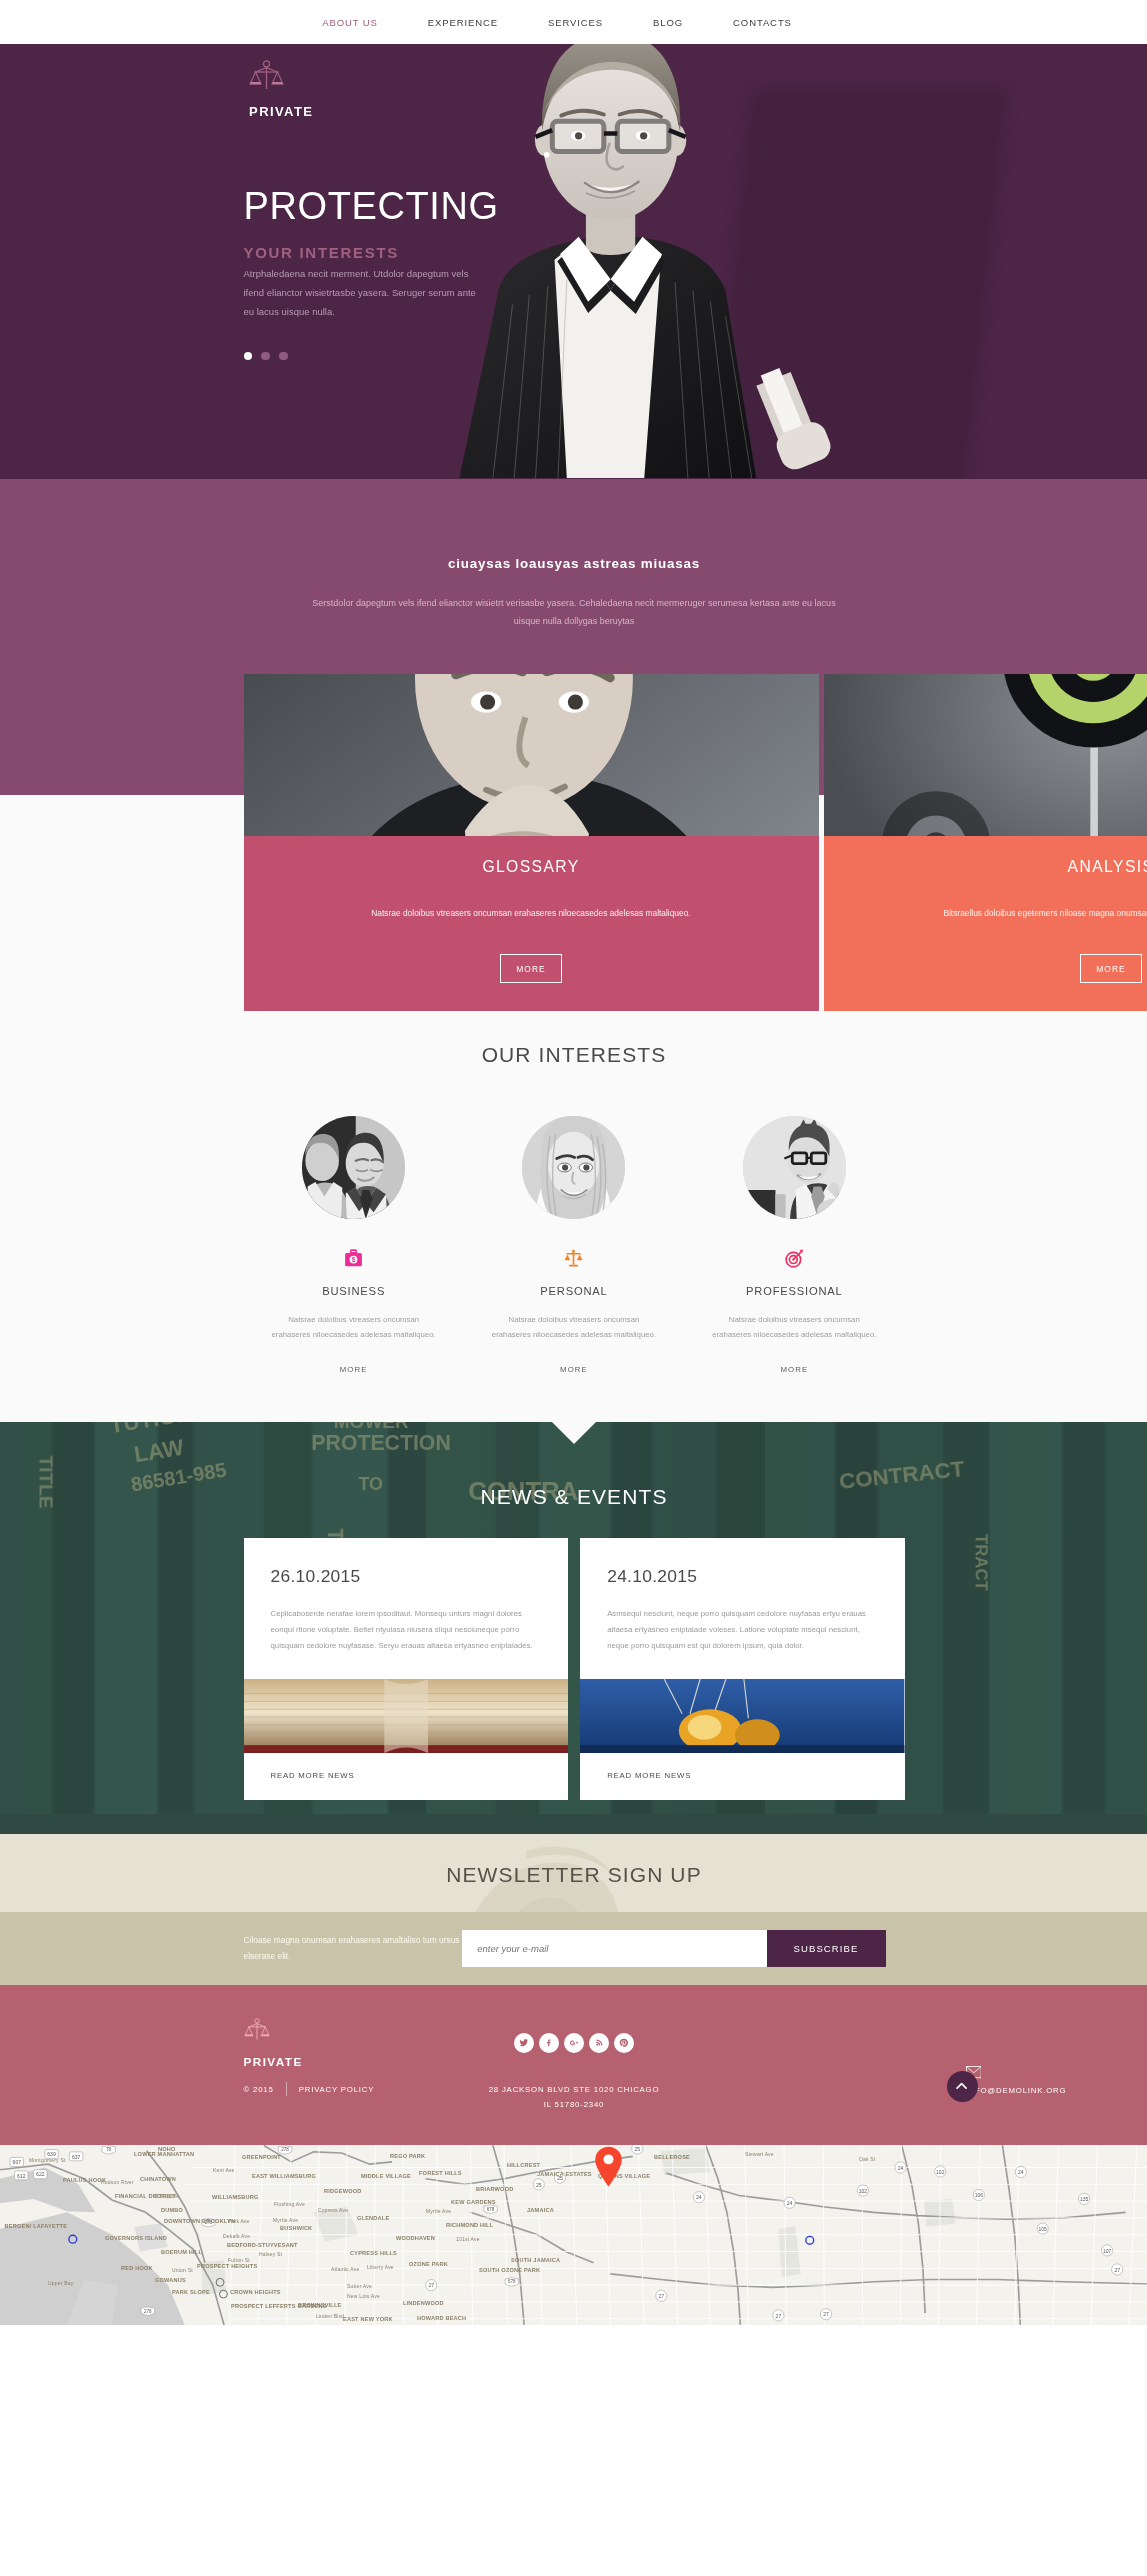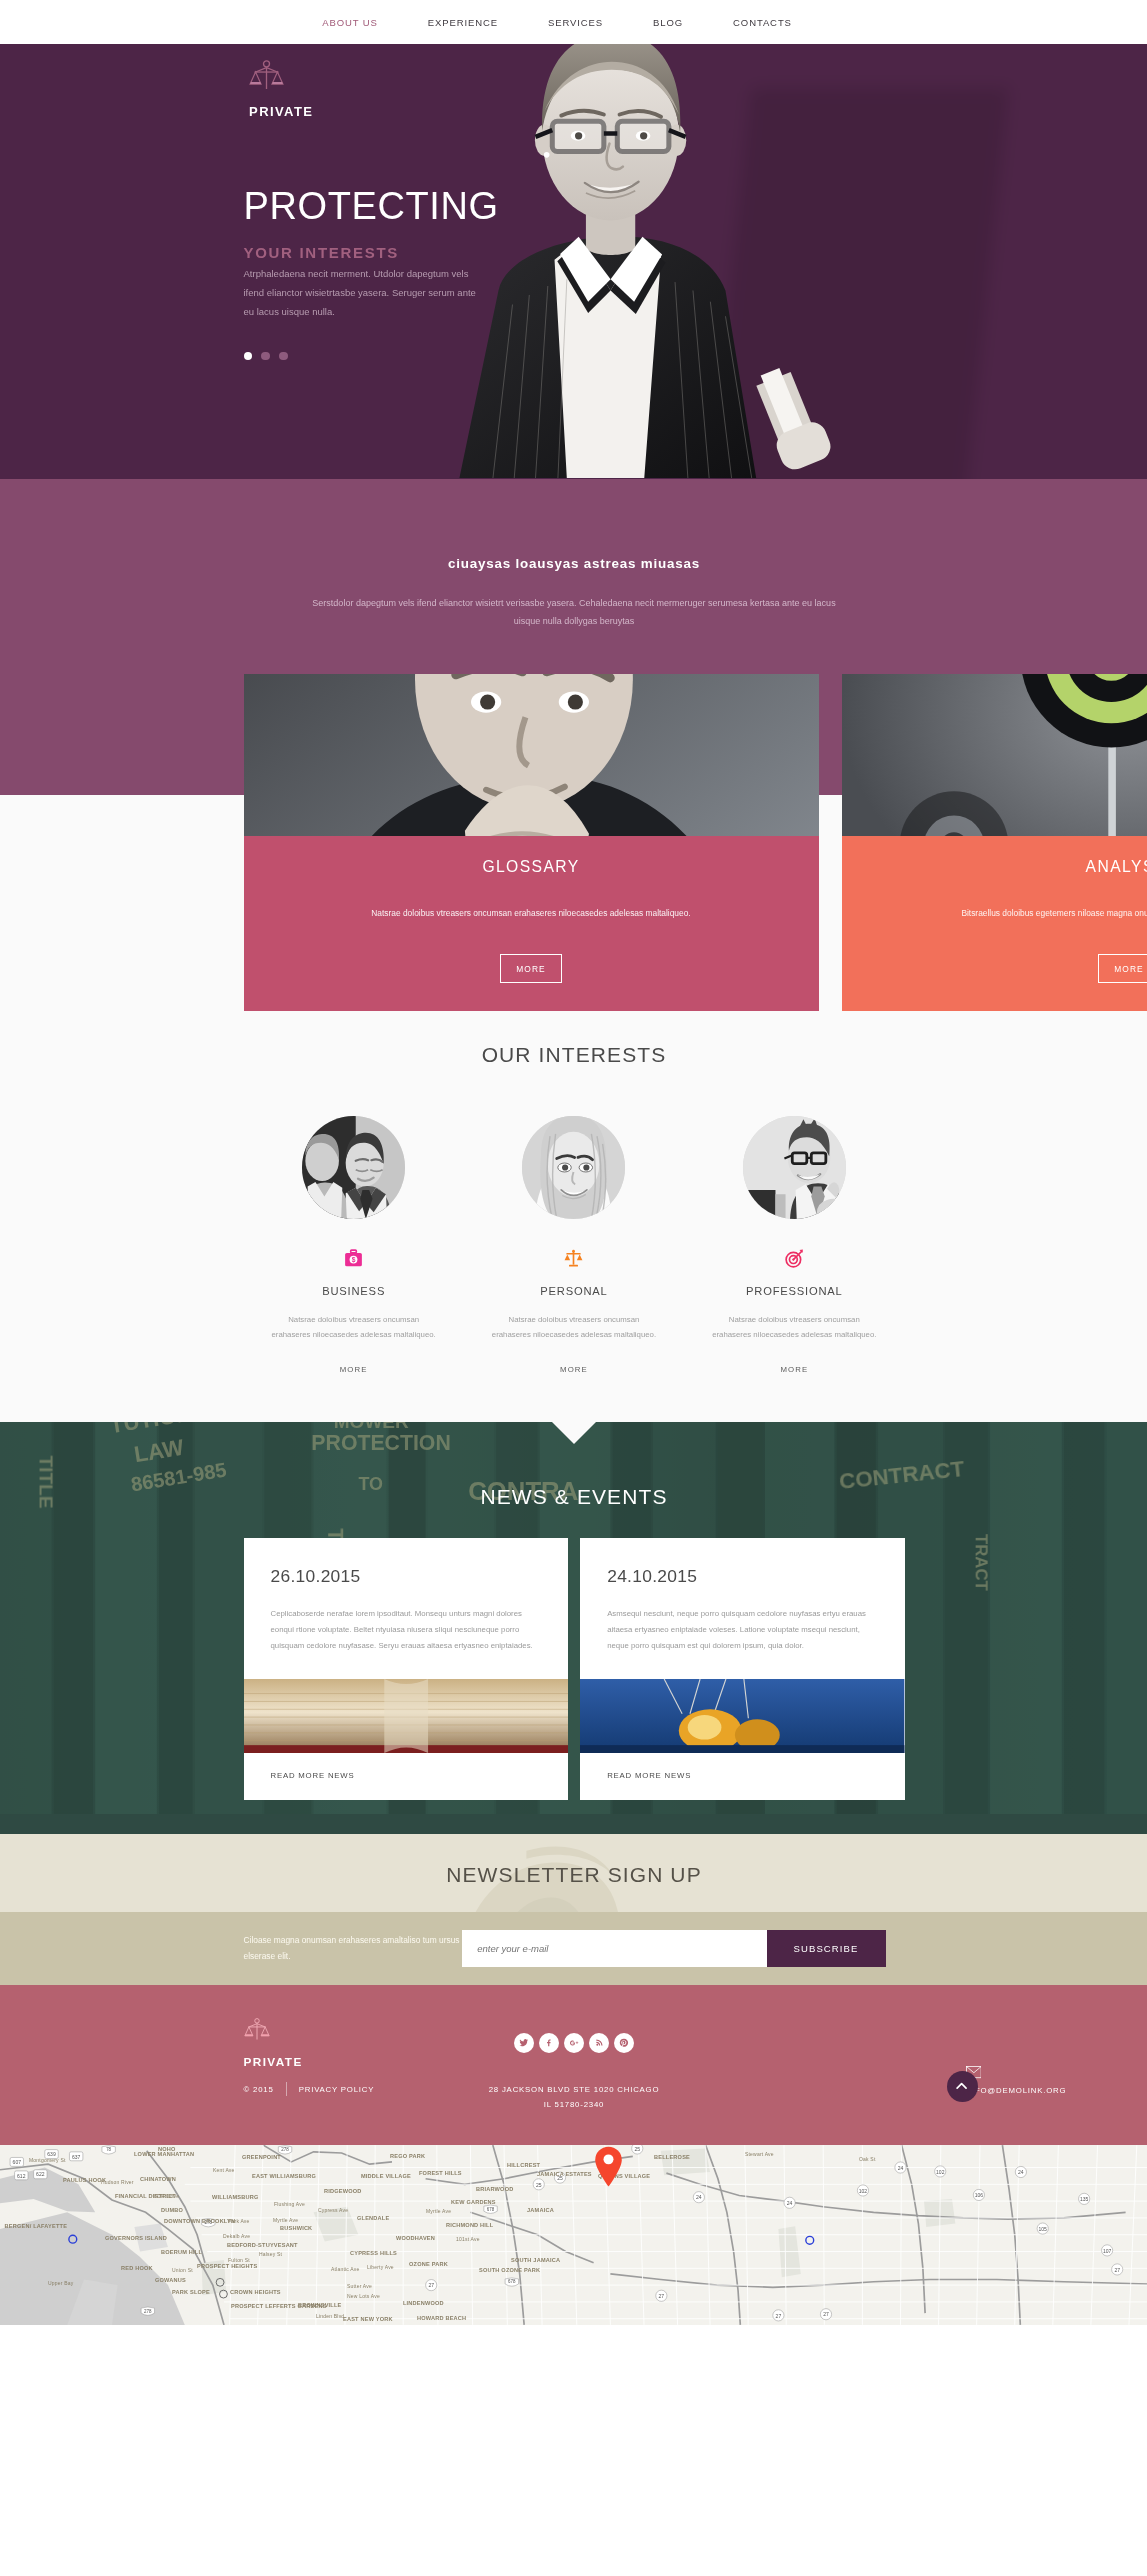--- a/index.html
+++ b/index.html
@@ -79,21 +79,21 @@
     margin-top:27px; font-size:13.4px; color:#fff; font-weight:600;
     letter-spacing:0.8px;
   }
   .welcome p {
     margin:22.4px auto 0; width:537px; font-size:9px; line-height:2;
     color:#d3b6c9;
   }
 
   
   .cards {
-    width:661px; margin:44px auto 0; display:flex; gap:23px;
+    width:661px; margin:44px auto 0; display:flex; gap:5px;
     position:relative; z-index:6;
   }
   .card { flex:1; }
   .card-img { height:162px; width:100%; position:relative; overflow:hidden; }
   .card-body { padding:22.4px 19px 28px; text-align:center; color:#fff; }
   .card-body h4 {
     font-size:15.7px; letter-spacing:1.4px; font-weight:400;
   }
   .card-body p {
     margin-top:29px; font-size:8.4px; line-height:2.05; color:#fff;

